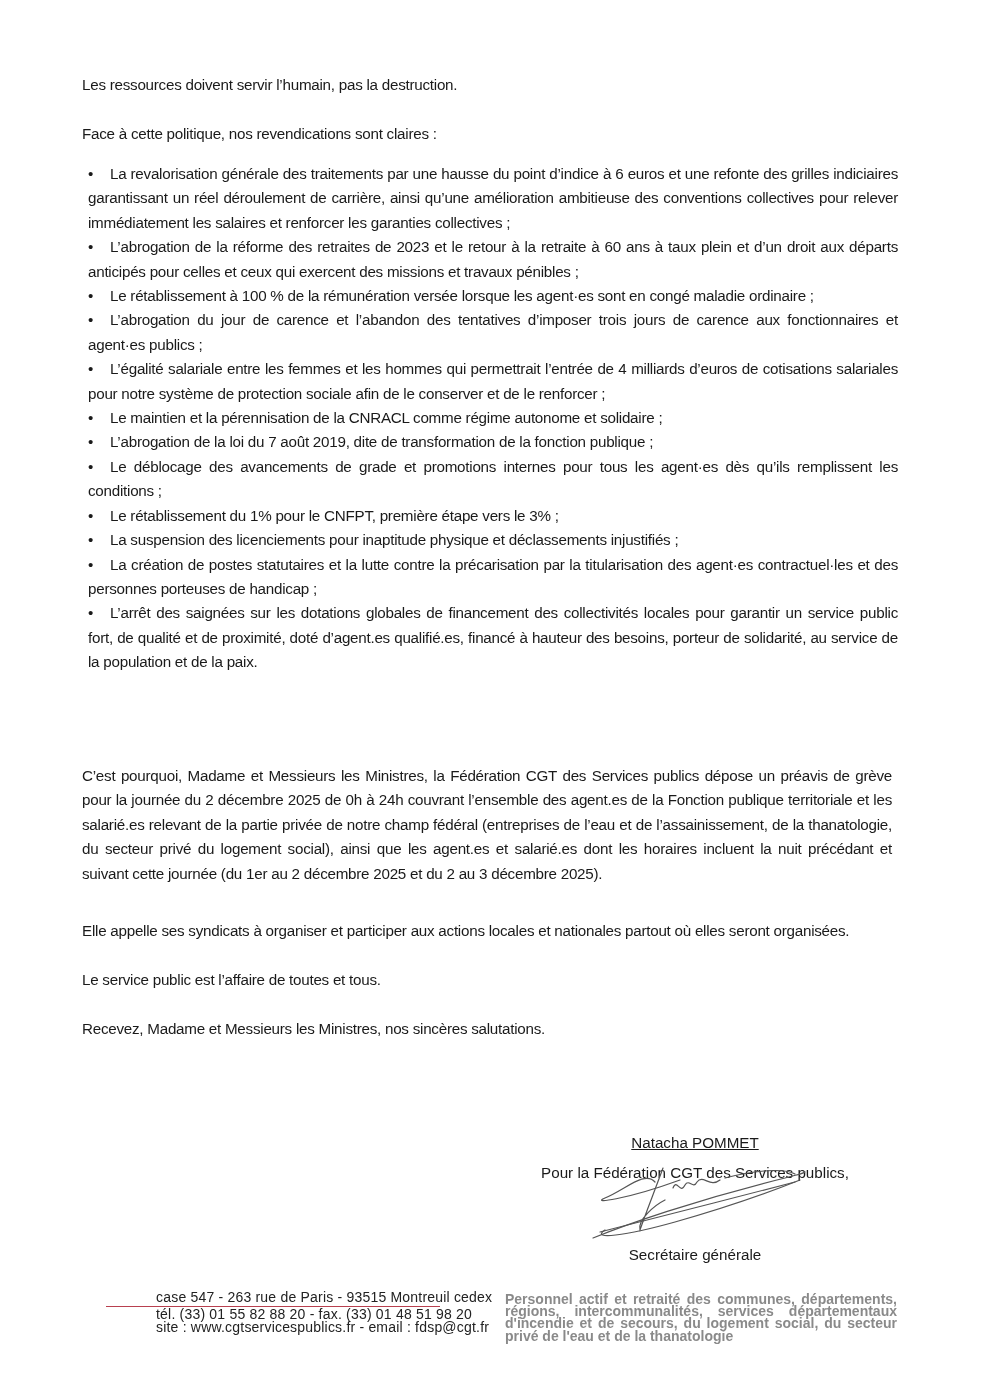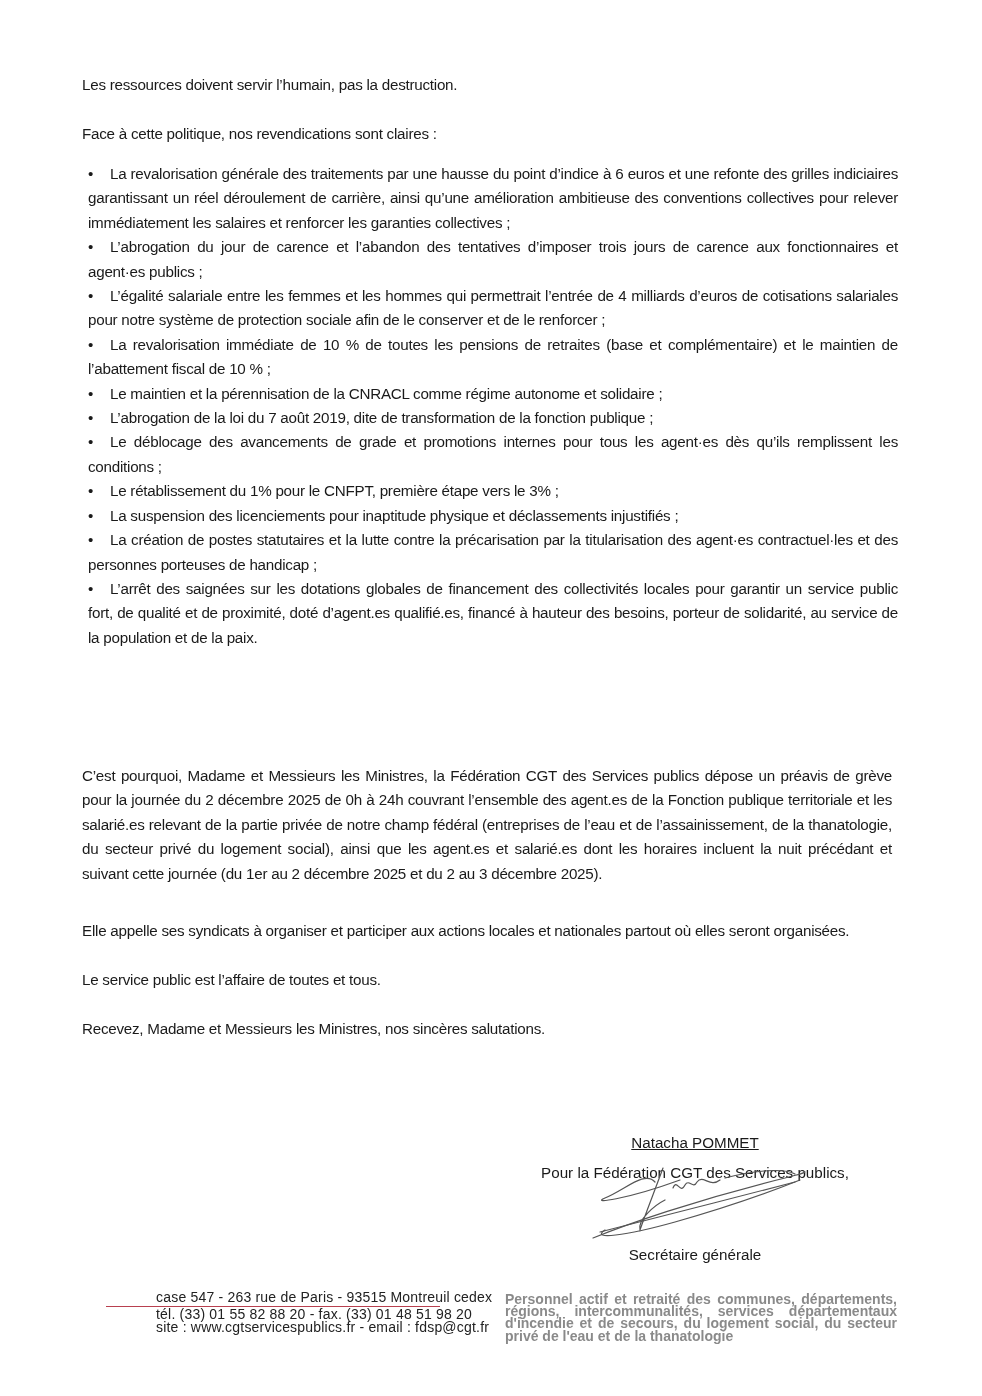--- a/index.html
+++ b/index.html
@@ -17,23 +17,24 @@
     .footer-right { position: absolute; left: 505px; top: 1293px; width: 392px; font-size: 14px; line-height: 12.2px; font-weight: bold; color: #8a8a8a; text-align: justify; }
   </style>
 </head>
 <body>
 
 <div class="para" style="top:73px;">Les ressources doivent servir l’humain, pas la destruction.</div>
 <div class="para" style="top:122px;">Face à cette politique, nos revendications sont claires :</div>
 
 <ul class="bullets">
   <li><span class="bullet-mark">•</span><span>La revalorisation générale des traitements par une hausse du point d’indice à 6 euros et une refonte des grilles indiciaires garantissant un réel déroulement de carrière, ainsi qu’une amélioration ambitieuse des conventions collectives pour relever immédiatement les salaires et renforcer les garanties collectives ;</span></li>
+  <li><span class="bullet-mark">•</span><span>L’abrogation de la réforme des retraites de 2023 et le retour à la retraite à 60 ans à taux plein et d’un droit aux départs anticipés pour celles et ceux qui exercent des missions et travaux pénibles ;</span></li>
+  <li><span class="bullet-mark">•</span><span>Le rétablissement à 100 % de la rémunération versée lorsque les agent·es sont en congé maladie ordinaire ;</span></li>
   <li><span class="bullet-mark">•</span><span>L’abrogation du jour de carence et l’abandon des tentatives d’imposer trois jours de carence aux fonctionnaires et agent·es publics ;</span></li>
   <li><span class="bullet-mark">•</span><span>L’égalité salariale entre les femmes et les hommes qui permettrait l’entrée de 4 milliards d’euros de cotisations salariales pour notre système de protection sociale afin de le conserver et de le renforcer ;</span></li>
-  <li><span class="bullet-mark">•</span><span>La revalorisation immédiate de 10 % de toutes les pensions de retraites (base et complémentaire) et le maintien de l’abattement fiscal de 10 % ;</span></li>
   <li><span class="bullet-mark">•</span><span>Le maintien et la pérennisation de la CNRACL comme régime autonome et solidaire ;</span></li>
   <li><span class="bullet-mark">•</span><span>L’abrogation de la loi du 7 août 2019, dite de transformation de la fonction publique ;</span></li>
   <li><span class="bullet-mark">•</span><span>Le déblocage des avancements de grade et promotions internes pour tous les agent·es dès qu’ils remplissent les conditions ;</span></li>
   <li><span class="bullet-mark">•</span><span>Le rétablissement du 1% pour le CNFPT, première étape vers le 3% ;</span></li>
   <li><span class="bullet-mark">•</span><span>La suspension des licenciements pour inaptitude physique et déclassements injustifiés ;</span></li>
   <li><span class="bullet-mark">•</span><span>La création de postes statutaires et la lutte contre la précarisation par la titularisation des agent·es contractuel·les et des personnes porteuses de handicap ;</span></li>
   <li><span class="bullet-mark">•</span><span>L’arrêt des saignées sur les dotations globales de financement des collectivités locales pour garantir un service public fort, de qualité et de proximité, doté d’agent.es qualifié.es, financé à hauteur des besoins, porteur de solidarité, au service de la population et de la paix.</span></li>
 </ul>
 
 <div class="para" style="top:764px;">C’est pourquoi, Madame et Messieurs les Ministres, la Fédération CGT des Services publics dépose un préavis de grève pour la journée du 2 décembre 2025 de 0h à 24h couvrant l’ensemble des agent.es de la Fonction publique territoriale et les salarié.es relevant de la partie privée de notre champ fédéral (entreprises de l’eau et de l’assainissement, de la thanatologie, du secteur privé du logement social), ainsi que les agent.es et salarié.es dont les horaires incluent la nuit précédant et suivant cette journée (du 1er au 2 décembre 2025 et du 2 au 3 décembre 2025).</div>

